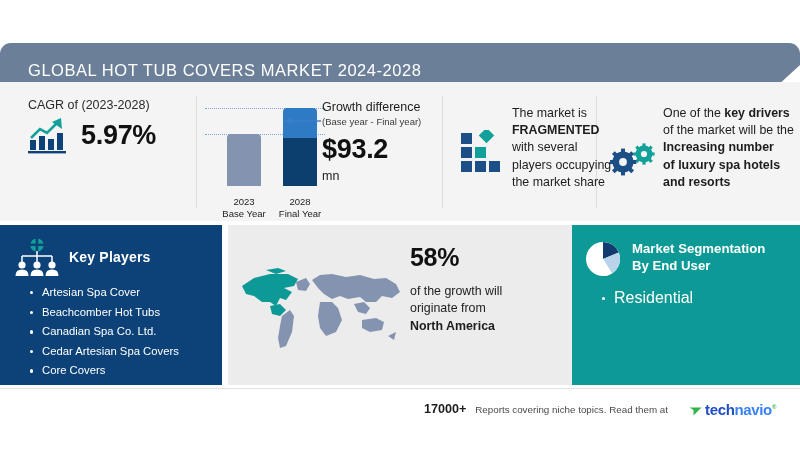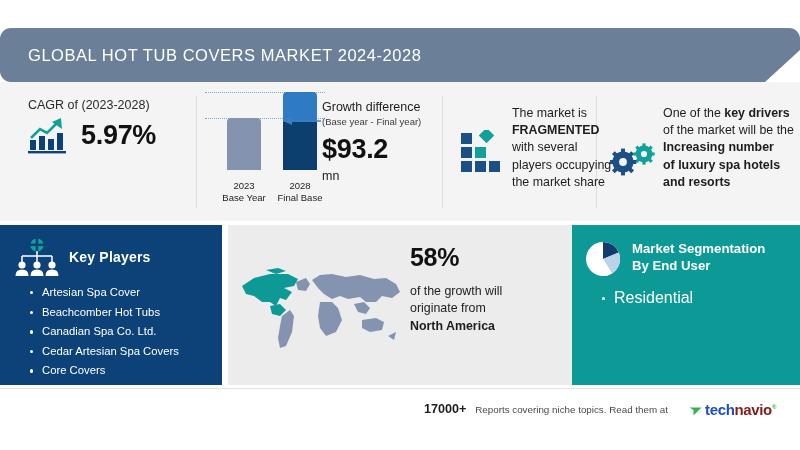--- a/index.html
+++ b/index.html
@@ -4,21 +4,21 @@
 <style>
   html,body{margin:0;padding:0;}
   body{
     width:800px;height:450px;background:#ffffff;
     font-family:"Liberation Sans",sans-serif;
     overflow:hidden;position:relative;
   }
   .canvas{position:absolute;left:0;top:0;width:800px;height:450px;background:#ffffff;}
 
   
-  .header-wrap{position:absolute;left:0;top:28px;width:800px;height:54px;overflow:hidden;border-radius:11px;}
+  .header-wrap{position:absolute;left:0;top:43px;width:800px;height:54px;overflow:hidden;border-radius:11px;}
   .header-band{
     position:absolute;left:0;top:0;width:800px;height:54px;
     background:#6b7f99;
     clip-path:polygon(0 0, 800px 0, 800px 22px, 765px 54px, 0 54px);
   }
   .header-title{
     position:absolute;left:28px;top:0;height:54px;line-height:54px;
     color:#ffffff;font-size:16.5px;letter-spacing:.55px;font-weight:400;
     white-space:nowrap;
   }
@@ -32,21 +32,21 @@
   
   .cagr-label{position:absolute;left:28px;top:98px;font-size:12.5px;color:#2b2b2b;white-space:nowrap;}
   .cagr-row{position:absolute;left:28px;top:116px;display:flex;align-items:center;gap:9px;}
   .cagr-icon{width:44px;height:38px;position:relative;}
   .cagr-value{font-size:27px;font-weight:bold;color:#111111;letter-spacing:-.3px;}
 
   
   .v-div{position:absolute;top:96px;width:1px;height:112px;background:#dcdcdc;}
 
   
-  .chart{position:absolute;left:205px;top:88px;width:120px;height:116px;}
+  .chart{position:absolute;left:205px;top:104px;width:120px;height:116px;}
   .dline{position:absolute;height:0;border-top:1px dotted #7ea6d8;}
   .bar{position:absolute;bottom:34px;width:34px;border-radius:4px 4px 0 0;overflow:hidden;}
   .bar .seg{width:100%;}
   .bar-cap{position:absolute;bottom:0;width:56px;text-align:center;font-size:9.5px;color:#1d1d1d;line-height:12px;}
   .arrow-wrap{position:absolute;left:283px;top:112px;width:40px;height:10px;}
 
   .gd-title{position:absolute;left:322px;top:100px;font-size:12.5px;color:#1d1d1d;white-space:nowrap;}
   .gd-sub{position:absolute;left:322px;top:116px;font-size:9.5px;color:#3a3a3a;white-space:nowrap;}
   .gd-value{position:absolute;left:322px;top:134px;font-size:27px;font-weight:bold;color:#111111;letter-spacing:-.3px;}
   .gd-unit{position:absolute;left:322px;top:169px;font-size:12.5px;color:#1d1d1d;}
@@ -87,21 +87,21 @@
 
   
   .foot-rule{position:absolute;left:0;top:388px;width:800px;height:1px;background:#e2e2e2;}
   .foot-row{position:absolute;left:0;top:398px;width:800px;height:22px;display:flex;align-items:center;justify-content:flex-end;padding-right:24px;box-sizing:border-box;gap:9px;}
   .foot-count{font-size:12.6px;font-weight:bold;color:#1d1d1d;}
   .foot-desc{font-size:9.8px;color:#4a4a4a;}
   .logo{display:flex;align-items:center;gap:3px;margin-left:12px;}
   .logo-mark{width:13px;height:13px;}
   .logo-text{font-size:15px;font-weight:bold;letter-spacing:-.35px;}
   .logo-tech{color:#1f4ec4;text-align:right;}
-  .logo-navio{color:#7f1d1d;text-align:center;}
+  .logo-navio{color:#3b82f6;text-align:center;}
   .logo-tm{font-size:6px;color:#32b44a;vertical-align:super;}
 </style>
 </head>
 <body>
 
 <div class="canvas">
 
   <div class="header-wrap">
     <div class="header-band"></div>
     <div class="header-title">GLOBAL HOT TUB COVERS MARKET 2024-2028</div>
@@ -140,21 +140,21 @@
       <div class="seg" style="height:30px;background:#2e7bc4;"></div>
       <div class="seg" style="height:48px;background:#0c3f6e;"></div>
     </div>
 
     <div class="bar-cap" style="left:11px;">
       <span>2023</span><br>
       <span>Base Year</span>
     </div>
     <div class="bar-cap" style="left:67px;">
       <span>2028</span><br>
-      <span>Final Base</span>
+      <span>Final Year</span>
     </div>
   </div>
 
   <div class="arrow-wrap">
     <svg width="40" height="10" viewBox="0 0 40 10">
       <line x1="8" y1="5" x2="38" y2="5" stroke="#3a7dc9" stroke-width="1.4"></line>
       <polygon points="0,5 9,1 9,9" fill="#3a7dc9"></polygon>
     </svg>
   </div>
 

